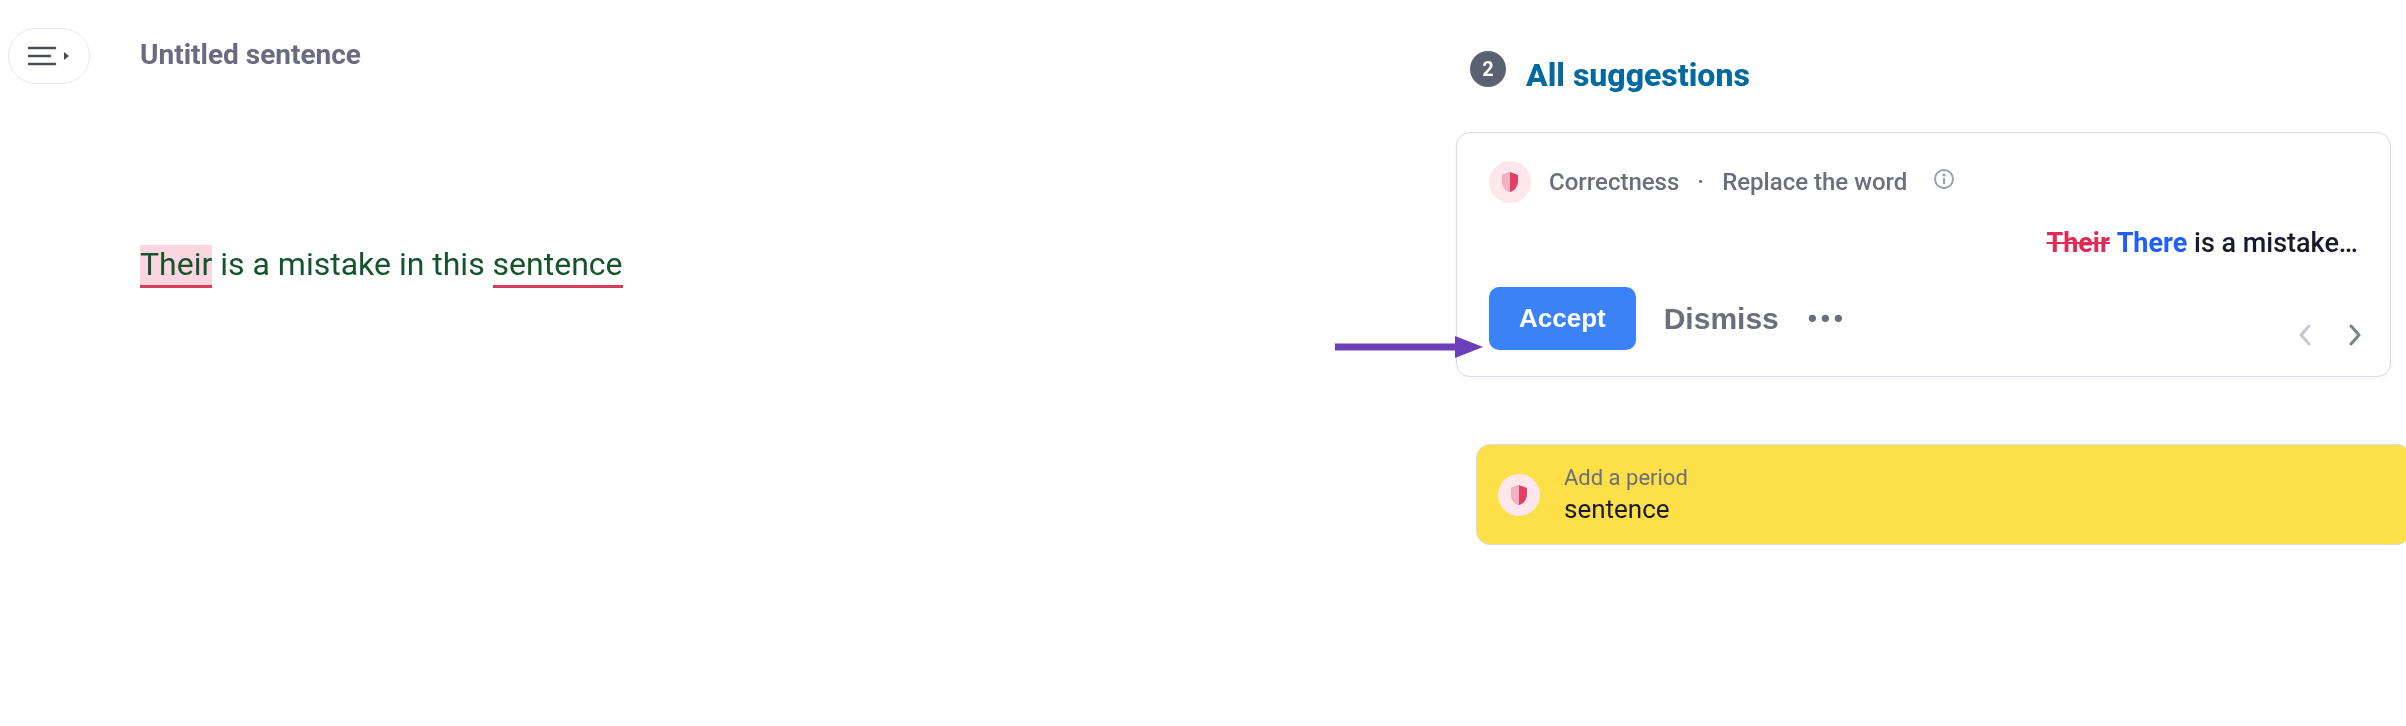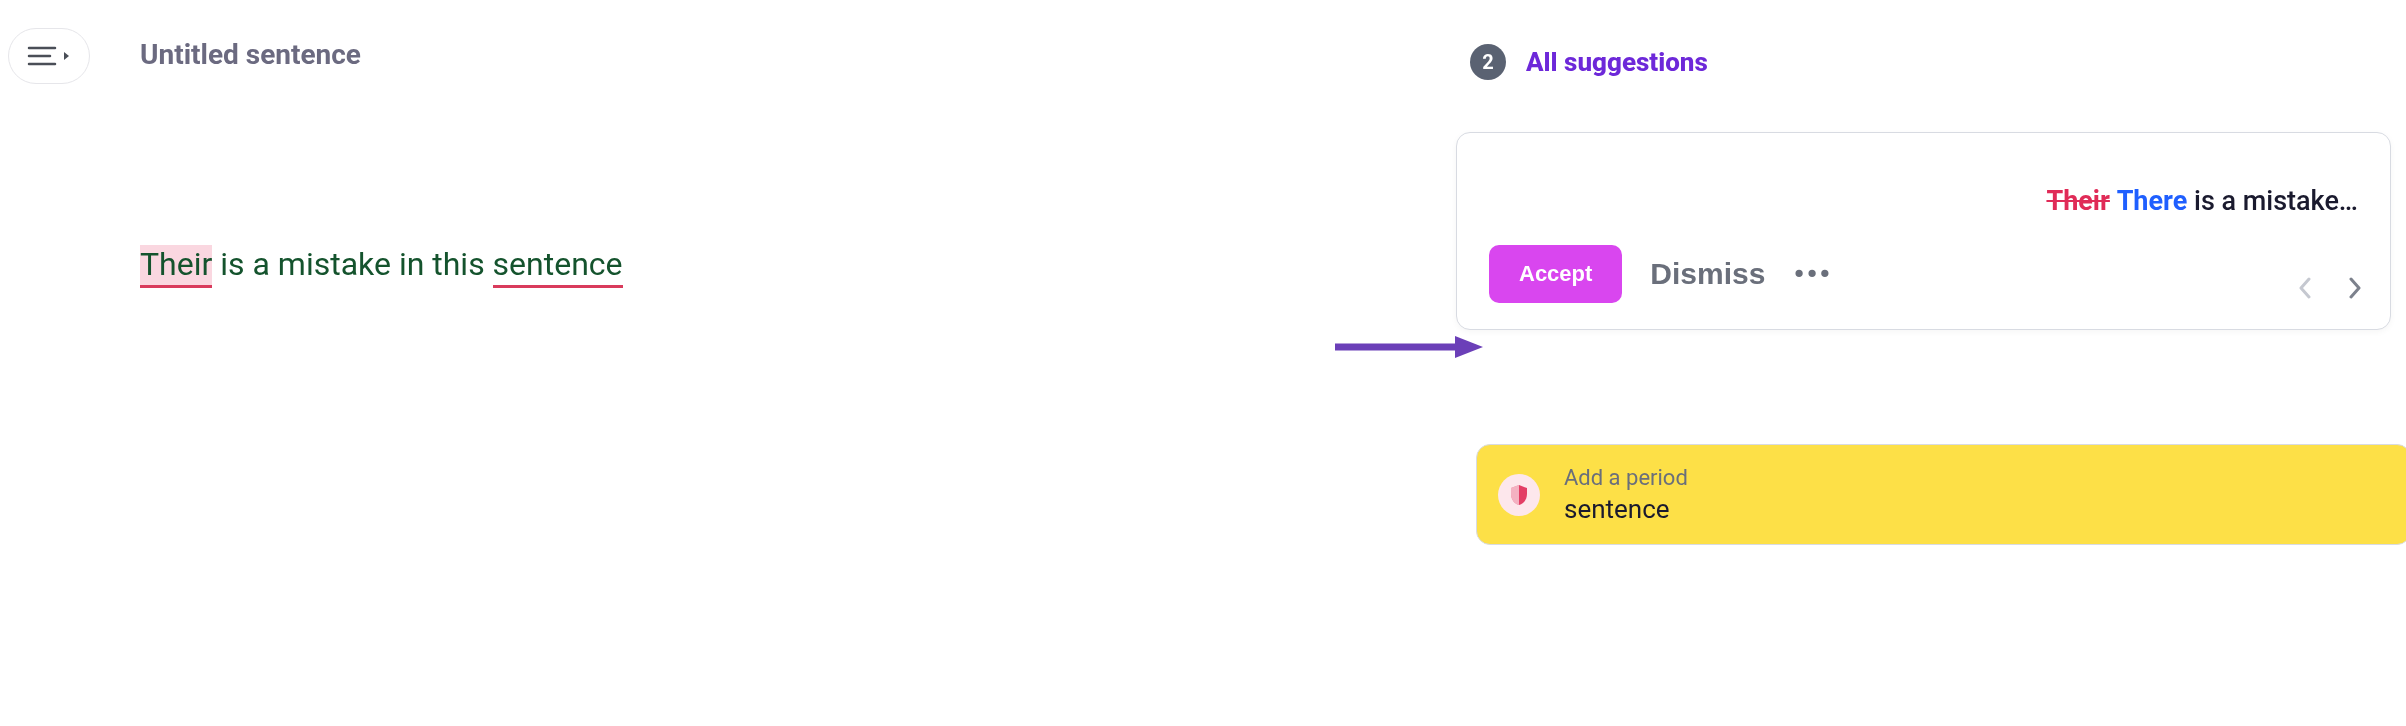--- a/index.html
+++ b/index.html
@@ -56,21 +56,21 @@
       gap: 20px;
     }
     .count-badge {
       width: 36px; height: 36px;
       border-radius: 50%;
       background: #5a6272;
       color: #fff;
       display: flex; align-items: center; justify-content: center;
       font-size: 20px; font-weight: 700;
     }
-    .sidebar-title { font-size: 26px; font-weight: 800; color: #6d28d9; }
+    .sidebar-title { font-size: 32px; font-weight: 800; color: #0369a1; margin-top: 12px; }
 
     .card {
       position: absolute;
       left: 1456px;
       top: 132px;
       width: 935px;
       border: 1px solid #d8dbe2;
       border-radius: 14px;
       background: #fff;
       box-shadow: 0 2px 6px rgba(0,0,0,.04);
@@ -102,24 +102,24 @@
     .strike { color: #e02b57; text-decoration: line-through; font-weight: 700; }
     .corrected { color: #1f5fff; font-weight: 700; }
 
     .card-actions {
       margin-top: 28px;
       display: flex;
       align-items: center;
       gap: 28px;
     }
     .btn-accept {
-      background: #d946ef;
+      background: #3b82f6;
       color: #fff;
       font-weight: 700;
-      font-size: 22px;
+      font-size: 26px;
       padding: 16px 30px;
       border: none;
       border-radius: 10px;
     }
     .btn-dismiss {
       background: transparent;
       border: none;
       color: #6a6f7b;
       font-size: 30px;
       font-weight: 600;
@@ -183,20 +183,38 @@
 <div class="editor">
   <span class="hl-red">Their</span><span> is a mistake in this </span><span class="ul-red">sentence</span>
 </div>
 
 <div class="sidebar-header">
   <div class="count-badge">2</div>
   <div class="sidebar-title">All suggestions</div>
 </div>
 
 <div class="card">
+  <div class="card-row1">
+    <div class="shield-dot">
+      <svg width="20" height="22" viewBox="0 0 20 22">
+        <path d="M10 1 L18 4 V10 C18 16 14 20 10 21 C6 20 2 16 2 10 V4 Z" fill="#e02b57" opacity="0.9"></path>
+        <path d="M10 1 L10 21 C6 20 2 16 2 10 V4 Z" fill="#fff" opacity="0.6"></path>
+      </svg>
+    </div>
+    <span>Correctness</span>
+    <span> · </span>
+    <span>Replace the word</span>
+    <span class="info-icon">
+      <svg width="22" height="22" viewBox="0 0 22 22">
+        <circle cx="11" cy="11" r="9" fill="none" stroke="#9aa0ab" stroke-width="2"></circle>
+        <circle cx="11" cy="7" r="1.5" fill="#9aa0ab"></circle>
+        <rect x="10" y="10" width="2" height="6" fill="#9aa0ab"></rect>
+      </svg>
+    </span>
+  </div>
 
   <div class="card-text">
     <span class="strike">Their</span>
     <span> </span>
     <span class="corrected">There</span>
     <span> is a mistake…</span>
   </div>
 
   <div class="card-actions">
     <button class="btn-accept">Accept</button>

